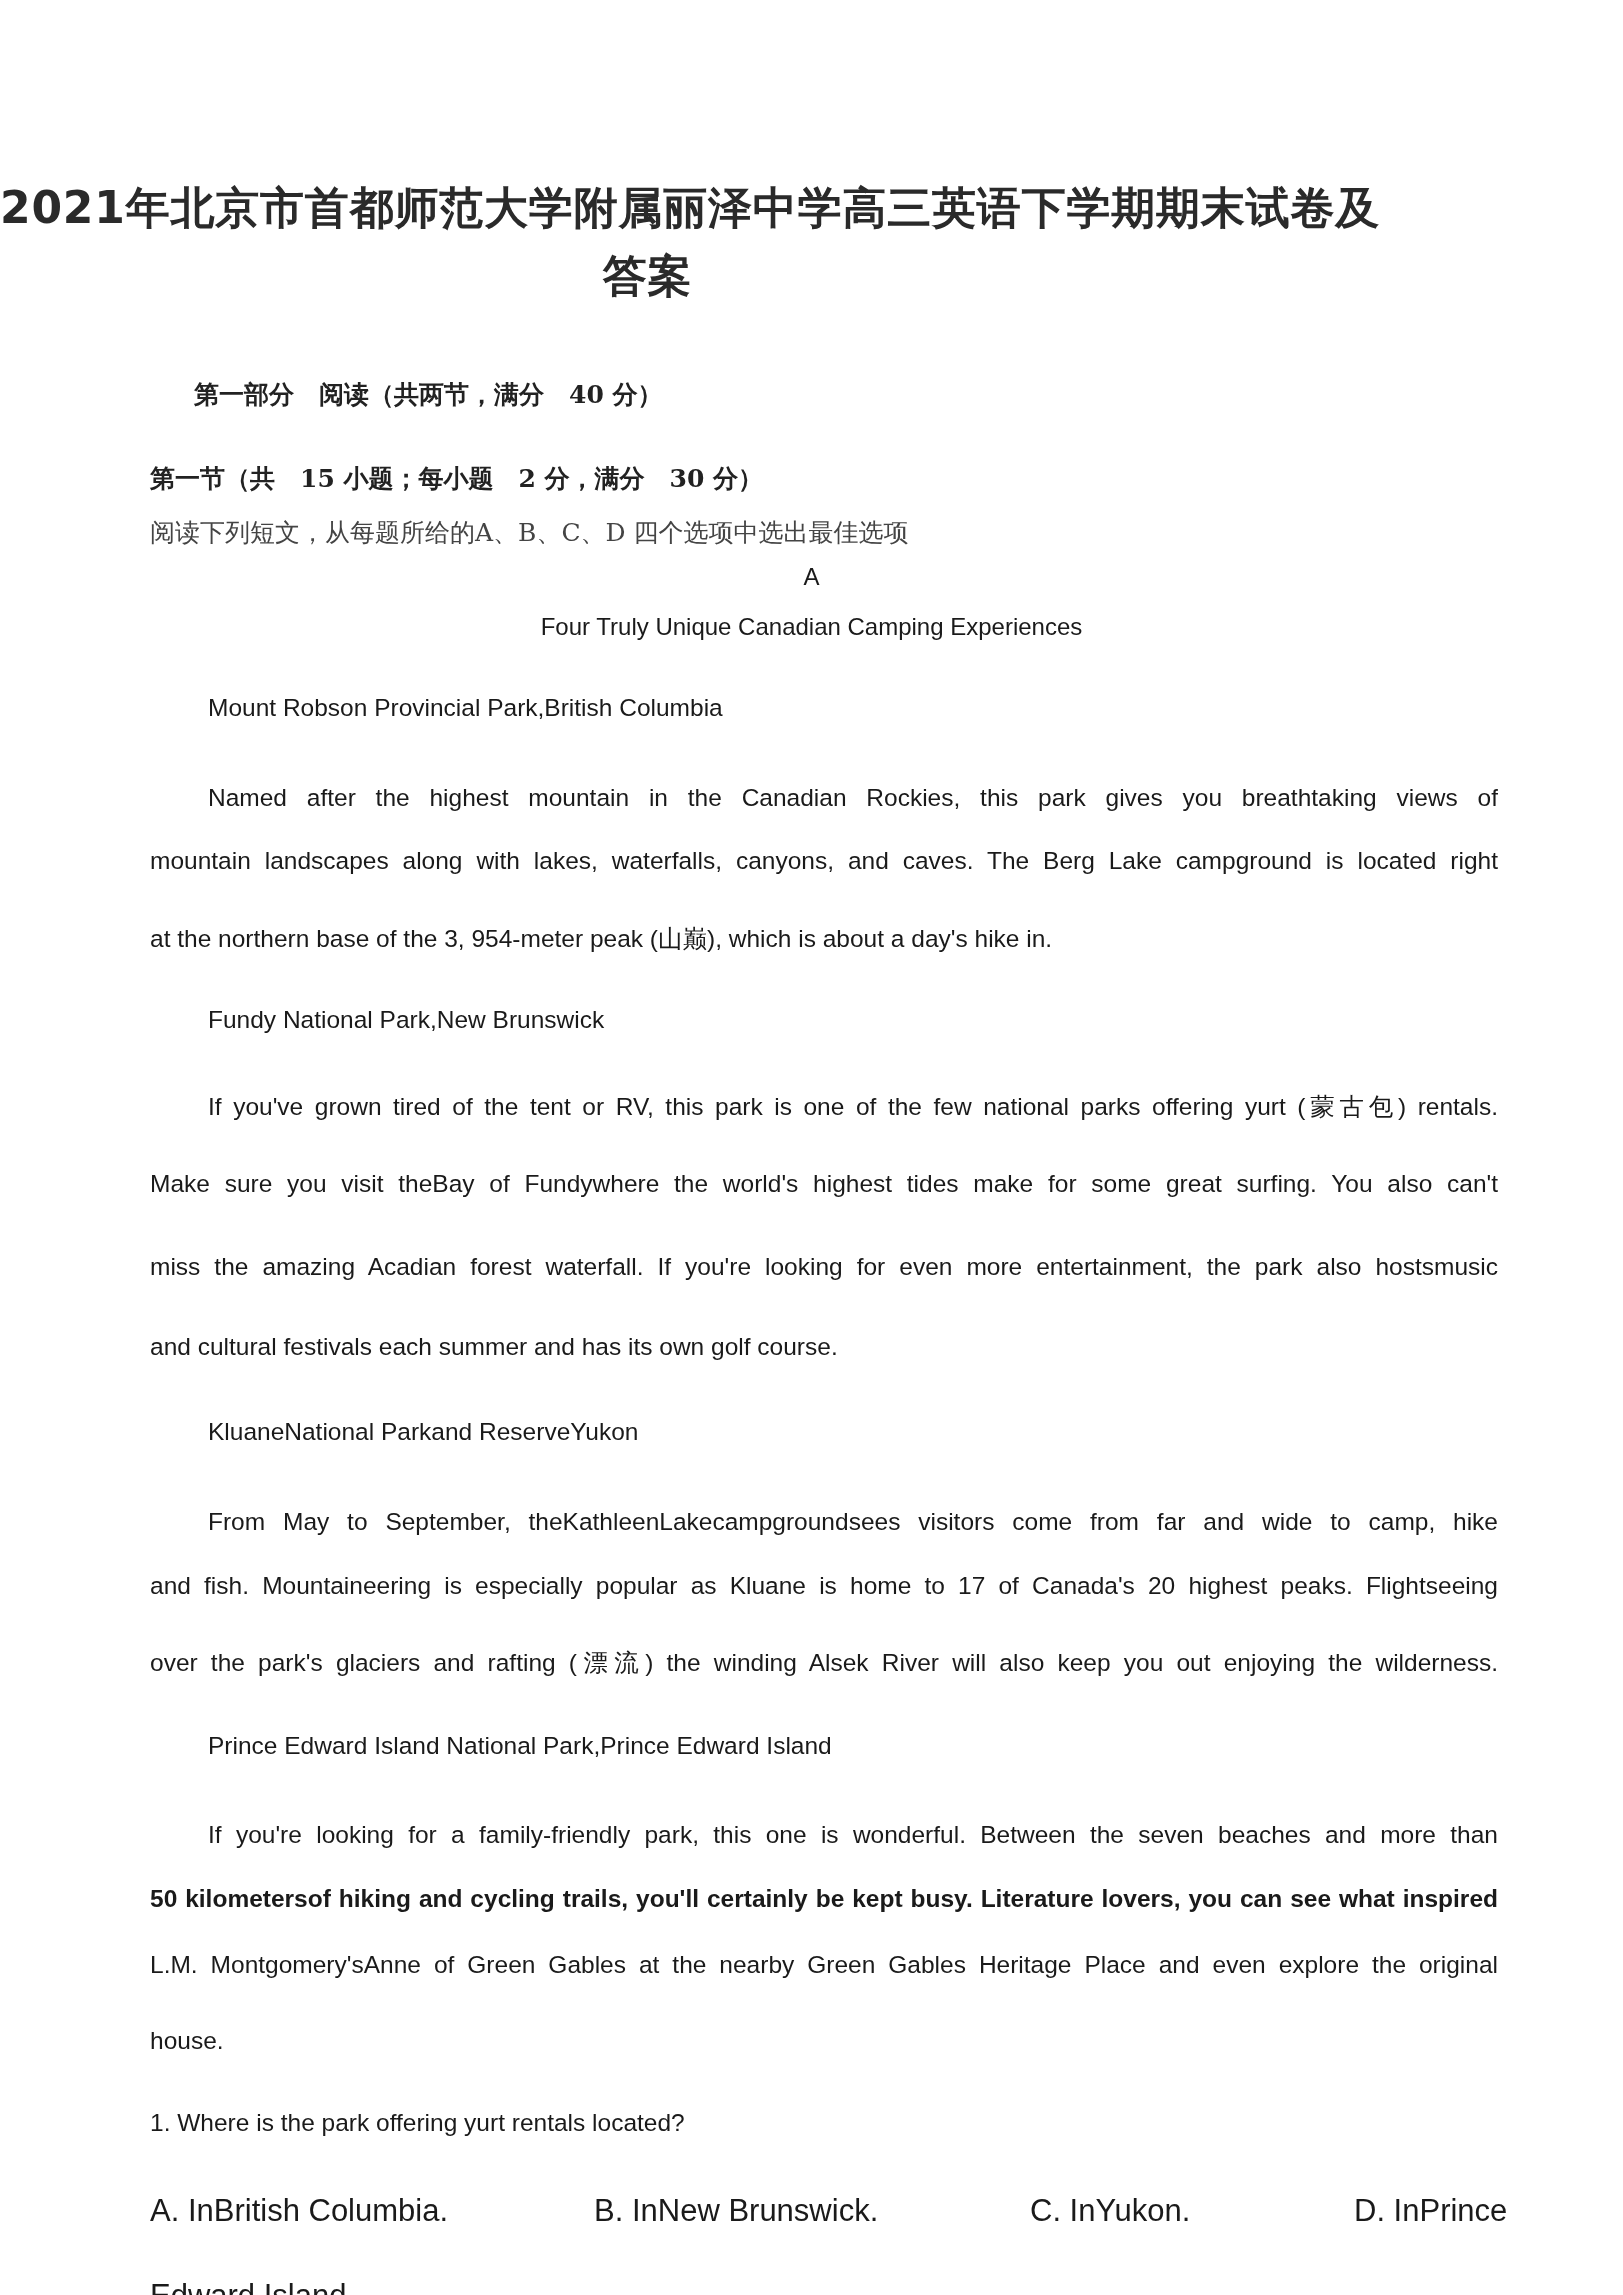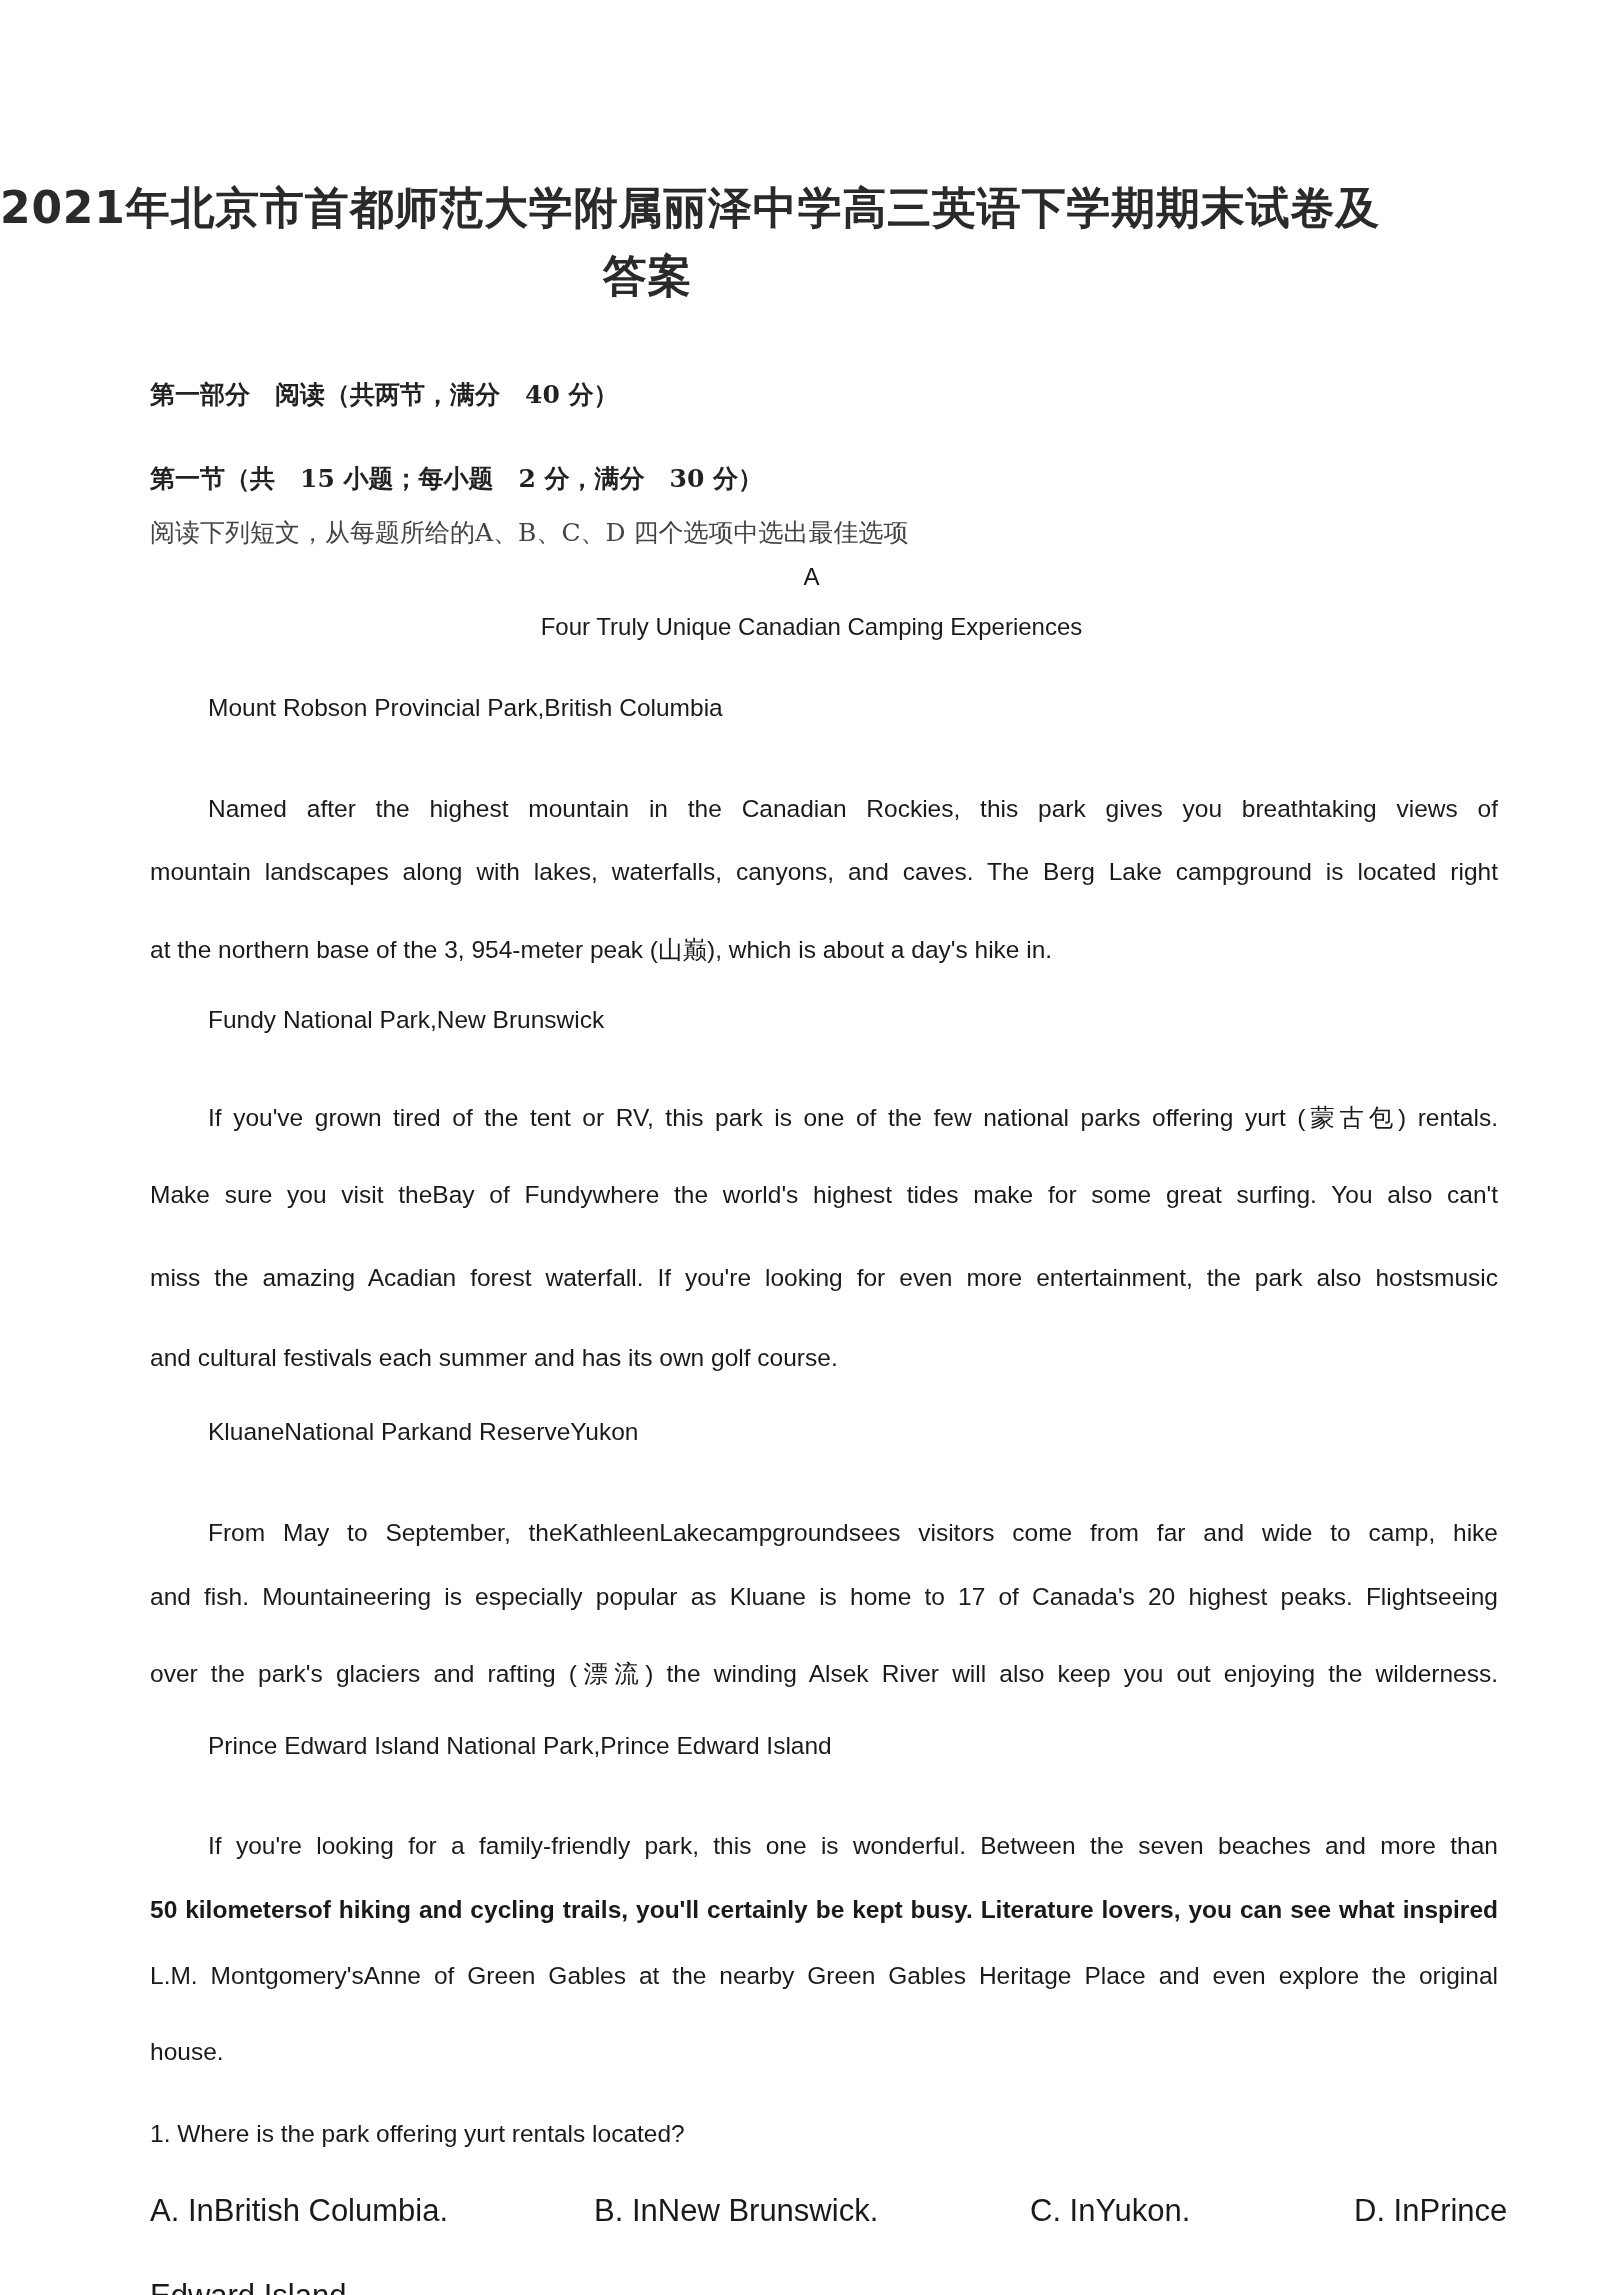--- a/index.html
+++ b/index.html
@@ -5,33 +5,33 @@
   html, body { margin:0; padding:0; background:#ffffff; }
   body { width:1623px; height:2295px; position:relative; overflow:hidden; color:#1a1a1a;
          font-family:"Liberation Sans", "DejaVu Sans", sans-serif; }
   .abs { position:absolute; white-space:nowrap; }
   .title { left:0; width:1295px; text-align:center; font-size:44px; font-weight:bold; color:#2a2a2a;
            font-family:"DejaVu Sans", sans-serif; letter-spacing:0.8px; }
   .sec { left:150px; font-size:25px; font-weight:bold; font-family:"DejaVu Serif", serif; color:#222; }
   .instr { left:150px; font-size:25px; font-family:"DejaVu Serif", serif; color:#444; }
   .center { left:0; width:1623px; text-align:center; font-size:24px; }
   .head { left:208px; font-size:24.5px;text-align:center; }
-  .line { left:150px; width:1348px; font-size:24.5px;margin-top:11px; }
+  .line { left:150px; width:1348px; font-size:24.5px; }
   .indent { left:208px; width:1290px; }
   .just { text-align:justify; text-align-last:justify; white-space:normal; height:34px; overflow:hidden; }
   .opt { font-size:31px; }
 </style>
 </head>
 <body>
 
 <div>
   <div class="abs title" style="top:179px;">2021年北京市首都师范大学附属丽泽中学高三英语下学期期末试卷及</div>
   <div class="abs title" style="top:247px;">答案</div>
 
-  <div class="abs sec" style="top:378px;">第一部分　阅读（共两节，满分　40 分）</div>
+  <div class="abs sec" style="top:378px;margin-left:44px;">第一部分　阅读（共两节，满分　40 分）</div>
   <div class="abs sec" style="top:462px;">第一节（共　15 小题；每小题　2 分，满分　30 分）</div>
   <div class="abs instr" style="top:516px;">阅读下列短文，从每题所给的A、B、C、D 四个选项中选出最佳选项</div>
 
   <div class="abs center" style="top:563px;">A</div>
   <div class="abs center" style="top:613px;">Four Truly Unique Canadian Camping Experiences</div>
 
   <div class="abs head" style="top:694px;">Mount Robson Provincial Park,British Columbia</div>
   <div class="abs line indent just" style="top:784px;">Named after the highest mountain in the Canadian Rockies, this park gives you breathtaking views of</div>
   <div class="abs line just" style="top:847px;">mountain landscapes along with lakes, waterfalls, canyons, and caves. The Berg Lake campground is located right</div>
   <div class="abs line" style="top:922px;">at the northern base of the 3, 954-meter peak (山巅), which is about a day's hike in.</div>

